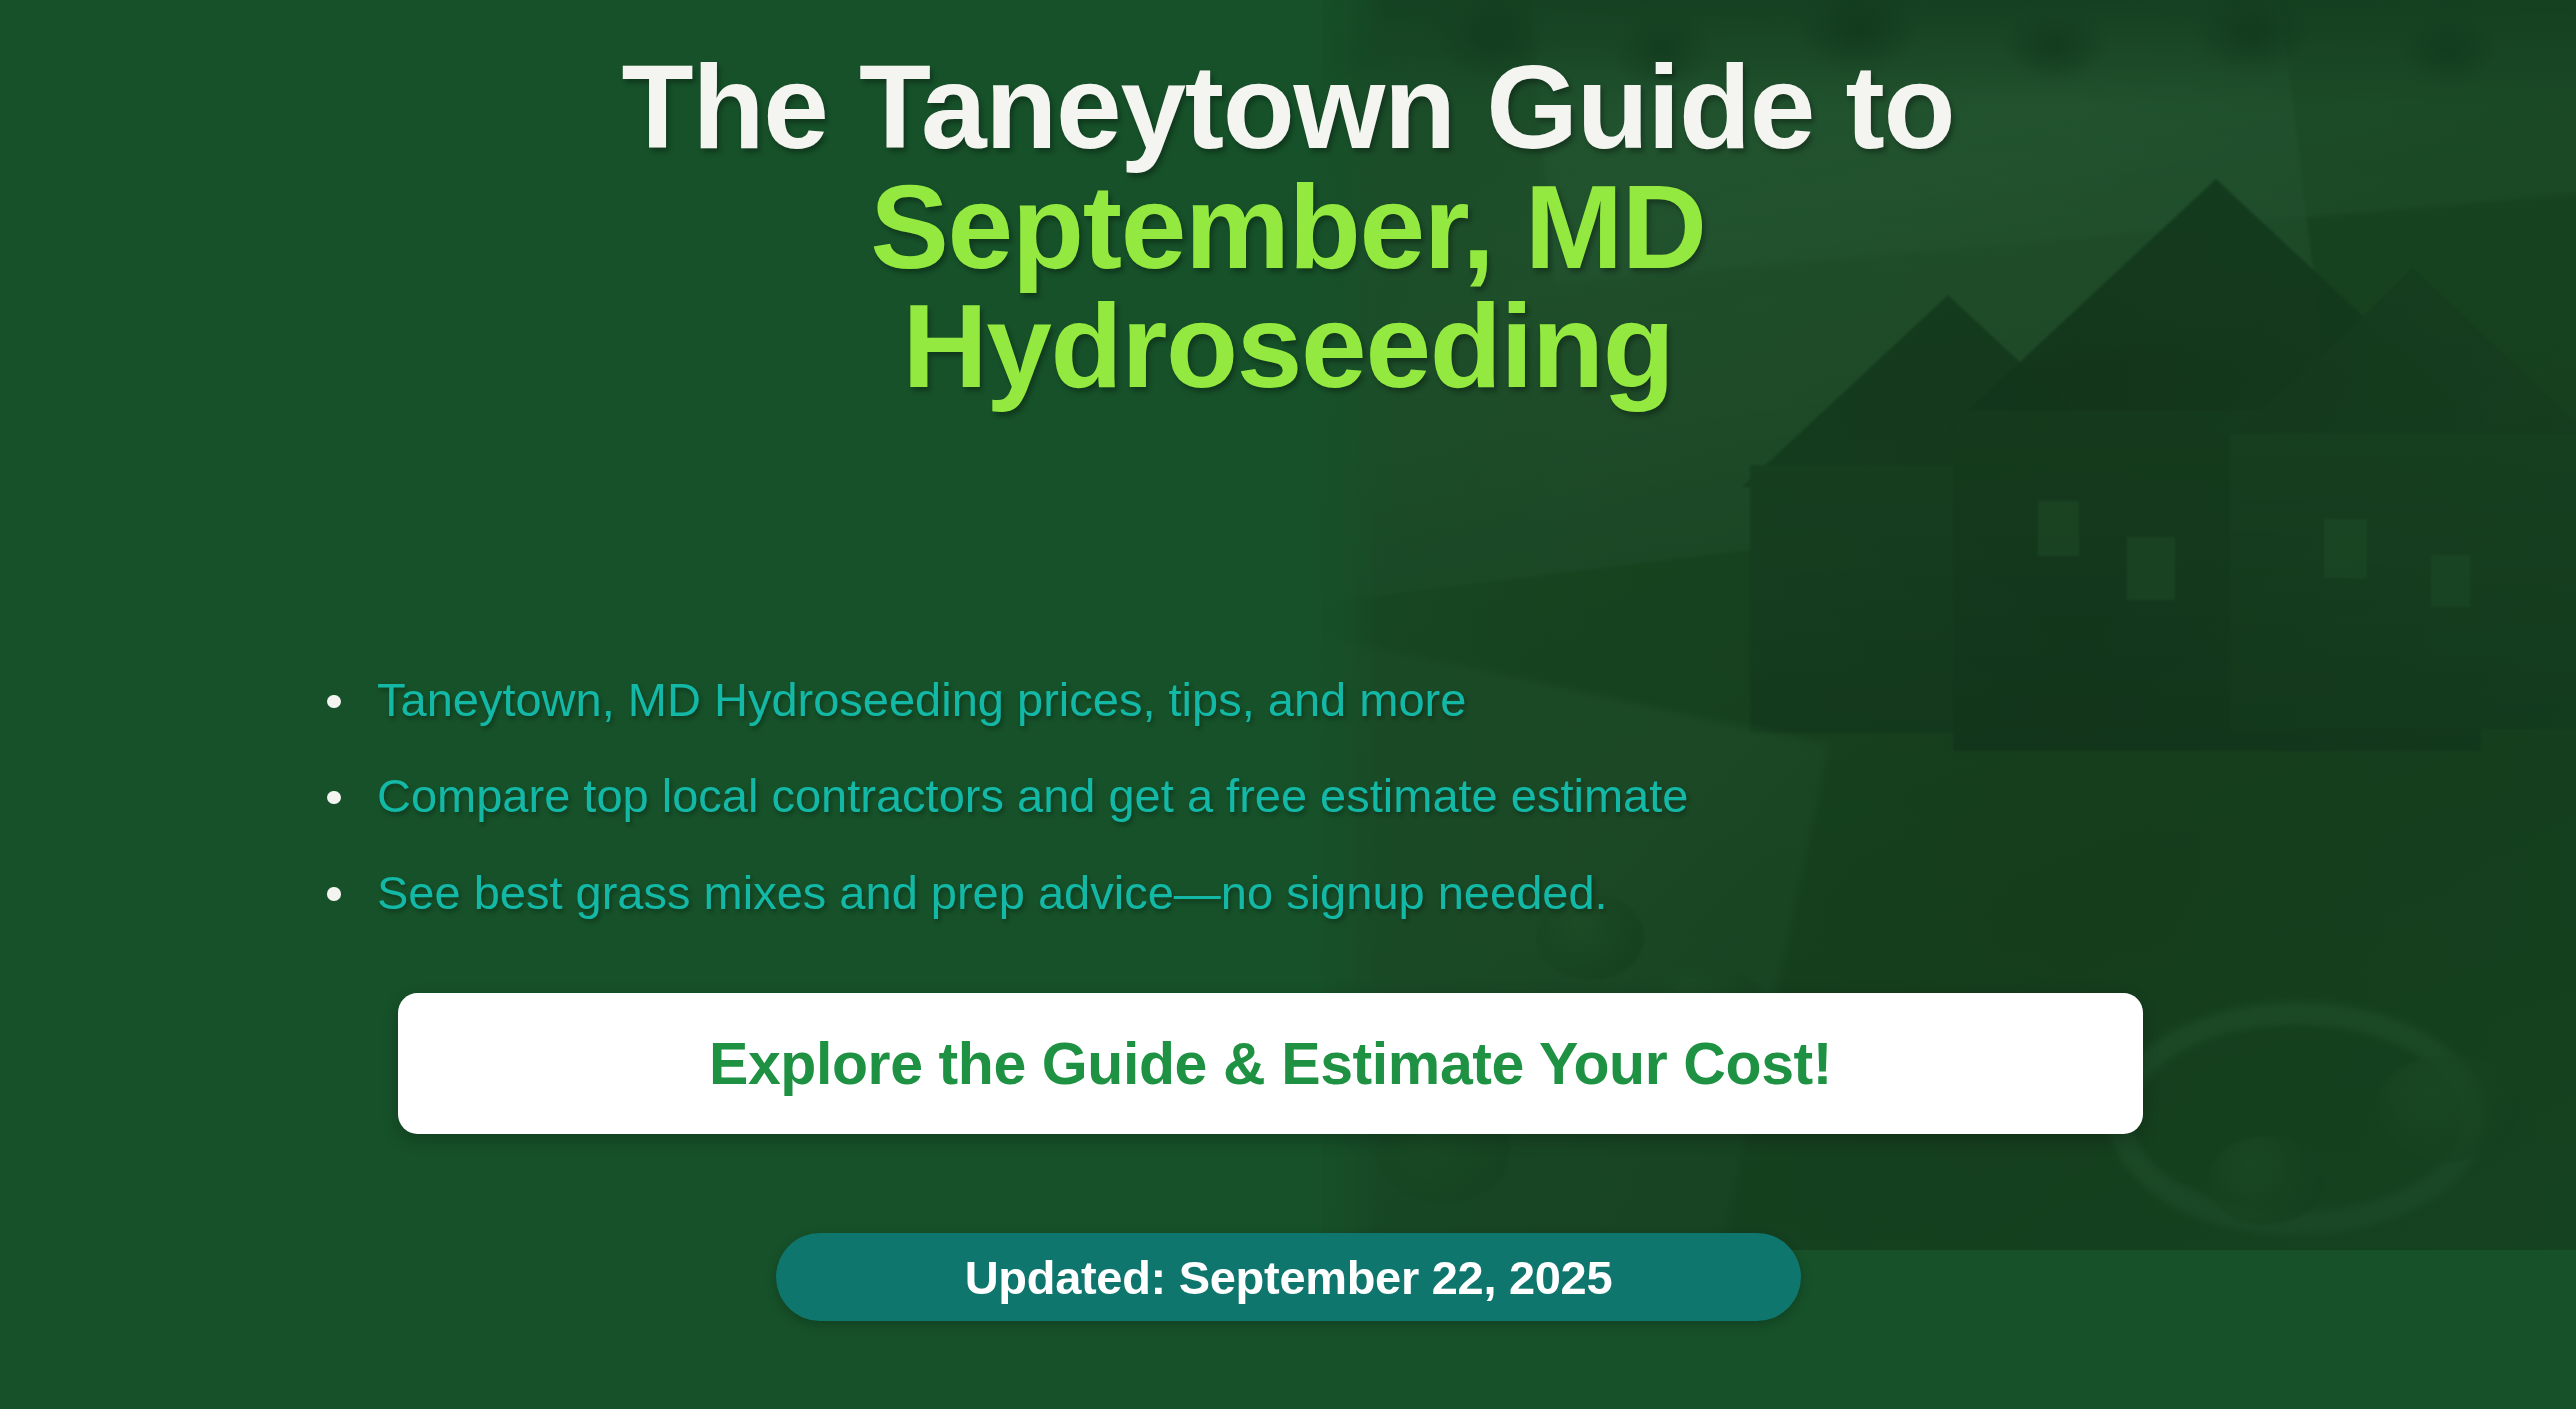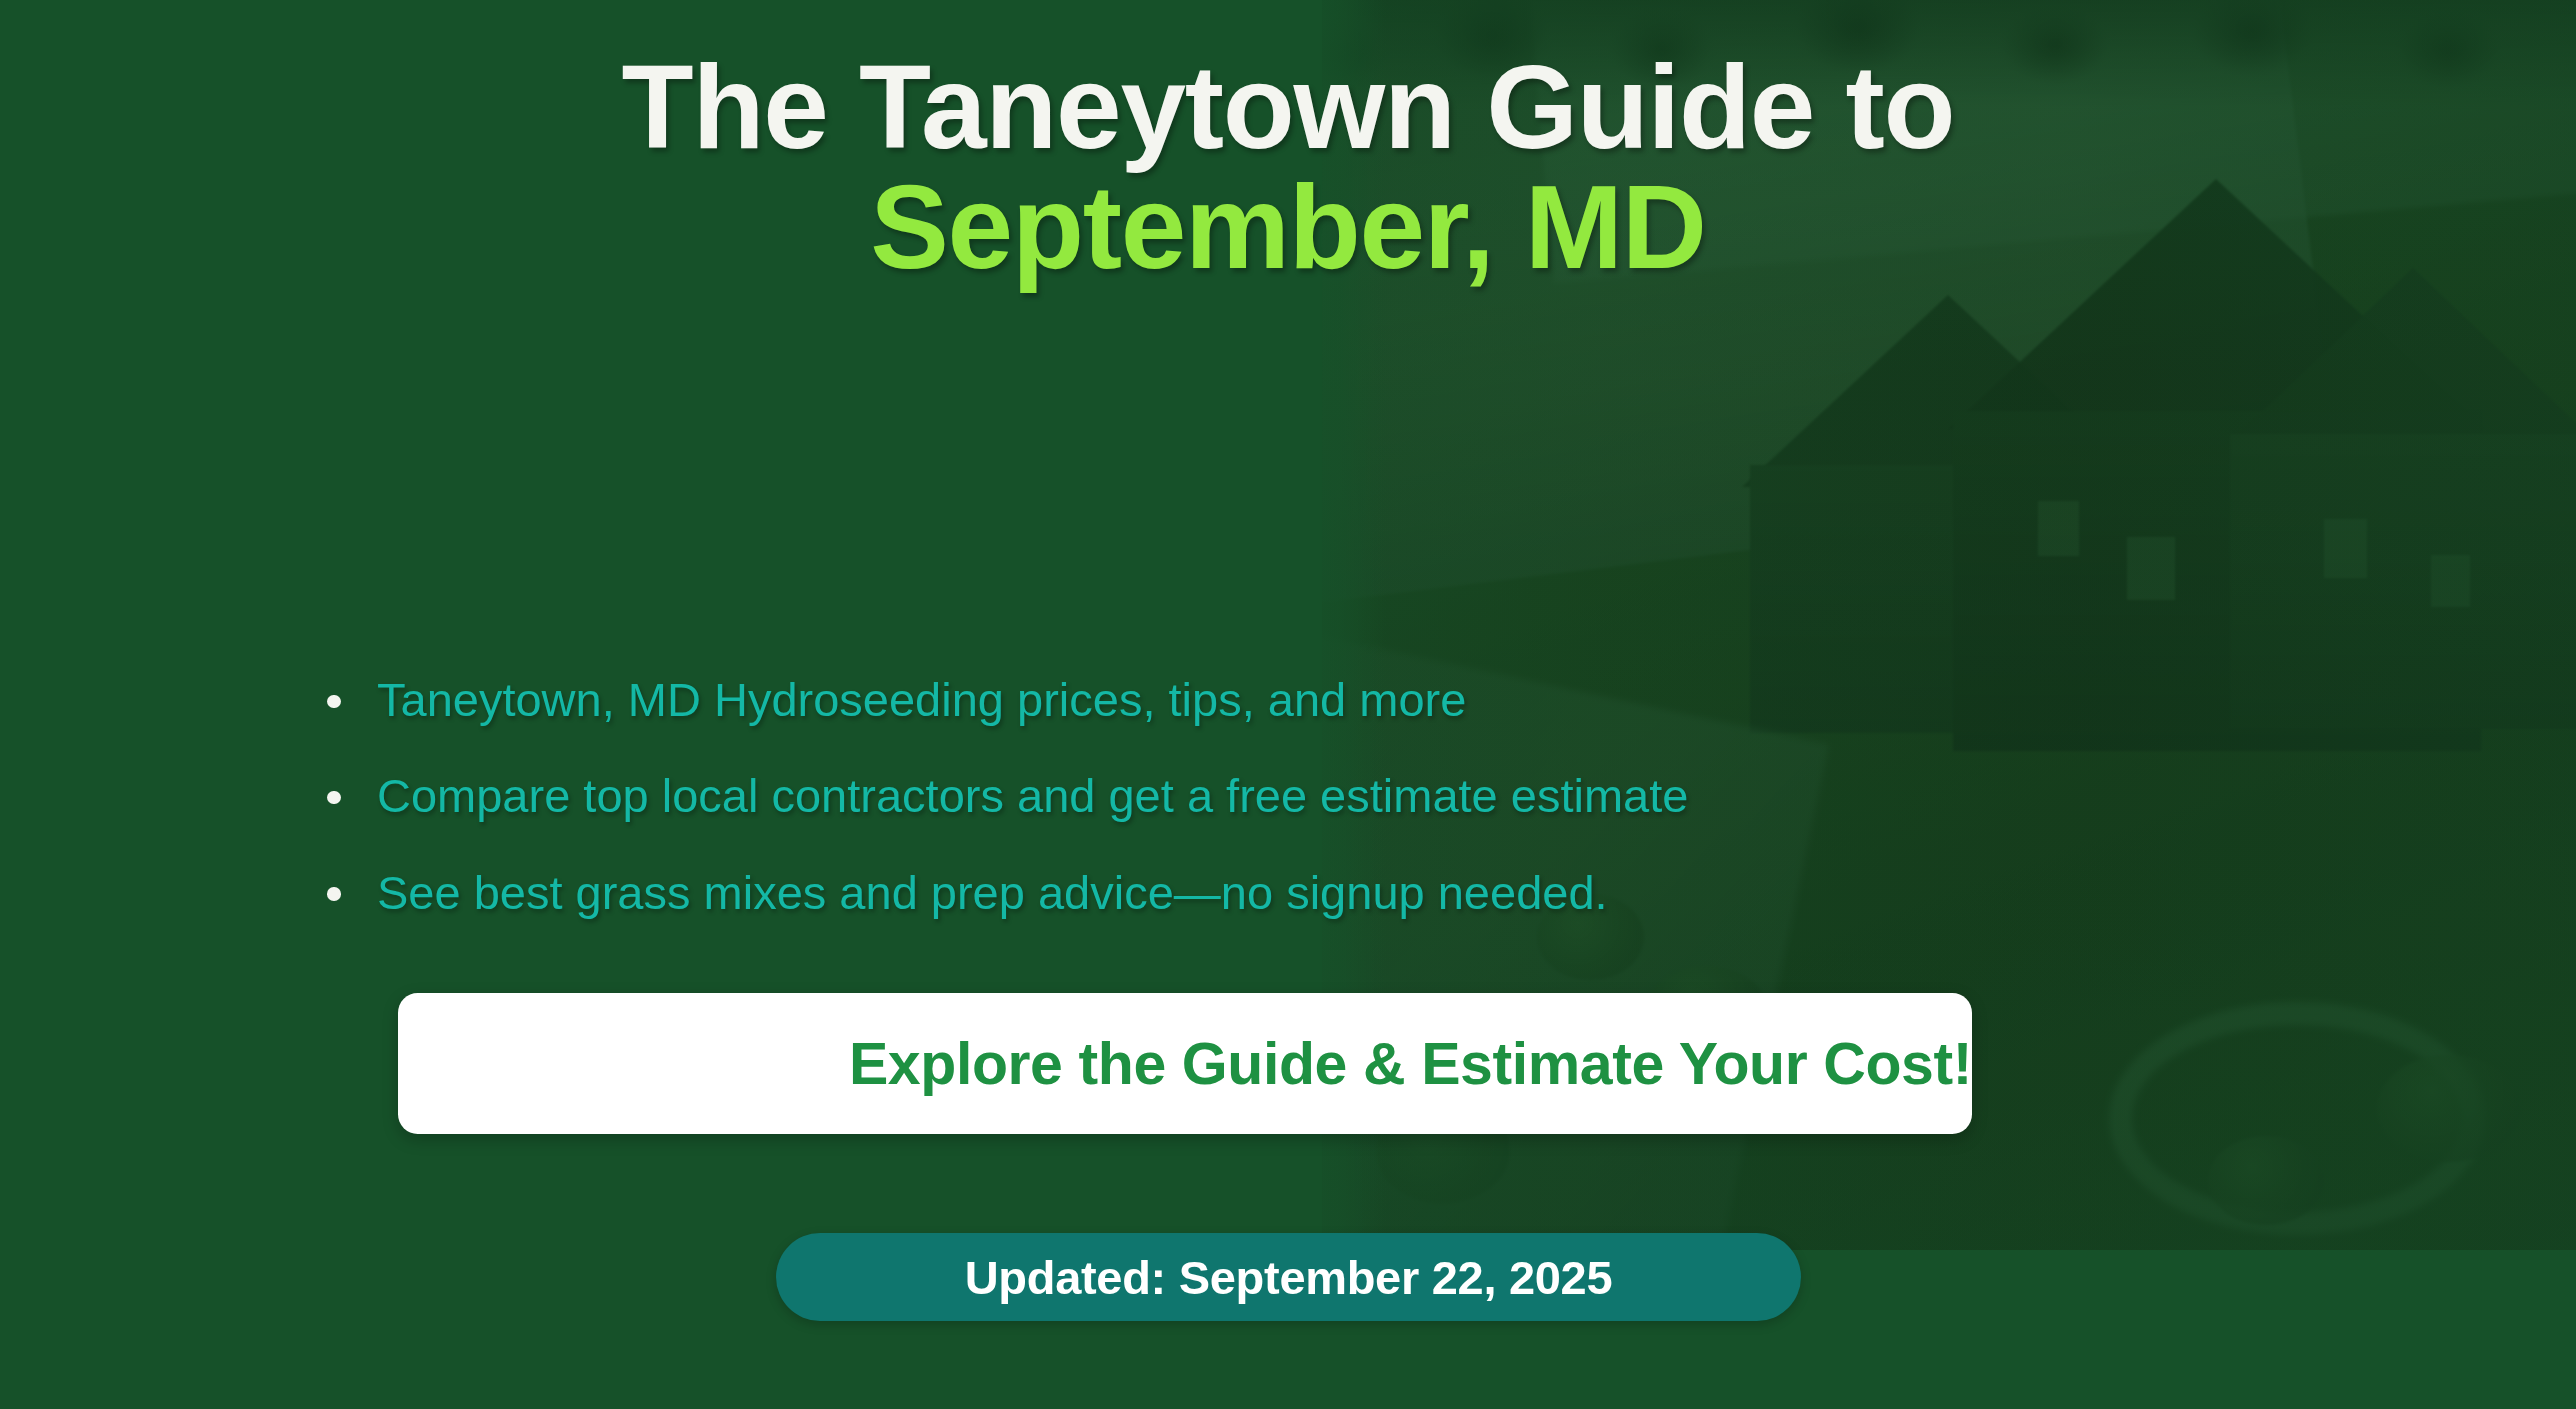--- a/index.html
+++ b/index.html
@@ -223,26 +223,26 @@
     position:absolute;
     left:5.4px; top:19.7px;
     width:13.4px; height:13.4px;
     border-radius:50%;
     background:#F4F5F0;
   }
 
   .cta-button {
     position:absolute;
     left:398px; top:993px;
-    width:1574px; height:141px;
+    width:1745px; height:141px;
     background:#FFFFFF;
     border-radius:19.7px;
     display:flex;
     align-items:center;
-    justify-content:flex-end;
+    justify-content:center;
     box-shadow:0 5.4px 16px rgba(0,0,0,.22);
     cursor:pointer;
     border:none;
   }
   .cta-label {
     color:#1E9142;
     font-size:59px;
     font-weight:700;
     letter-spacing:-0.4px;
     white-space:nowrap;
@@ -304,20 +304,21 @@
     <div class="photo-tint3"></div>
   </div>
   <div class="photo-seam"></div>
   <div class="bottom-band"></div>
 
   <div class="content">
 
     <div class="title-block">
       <span class="title-line">The Taneytown Guide to</span>
       <span class="title-accent">September, MD</span>
+      <span class="title-accent l2">Hydroseeding</span>
     </div>
 
     <ul class="bullets">
       <li>Taneytown, MD Hydroseeding prices, tips, and more</li>
       <li>Compare top local contractors and get a free estimate estimate</li>
       <li>See best grass mixes and prep advice—no signup needed.</li>
     </ul>
 
     <div class="cta-button" role="button" tabindex="0">
       <span class="cta-label">Explore the Guide &amp; Estimate Your Cost!</span>

